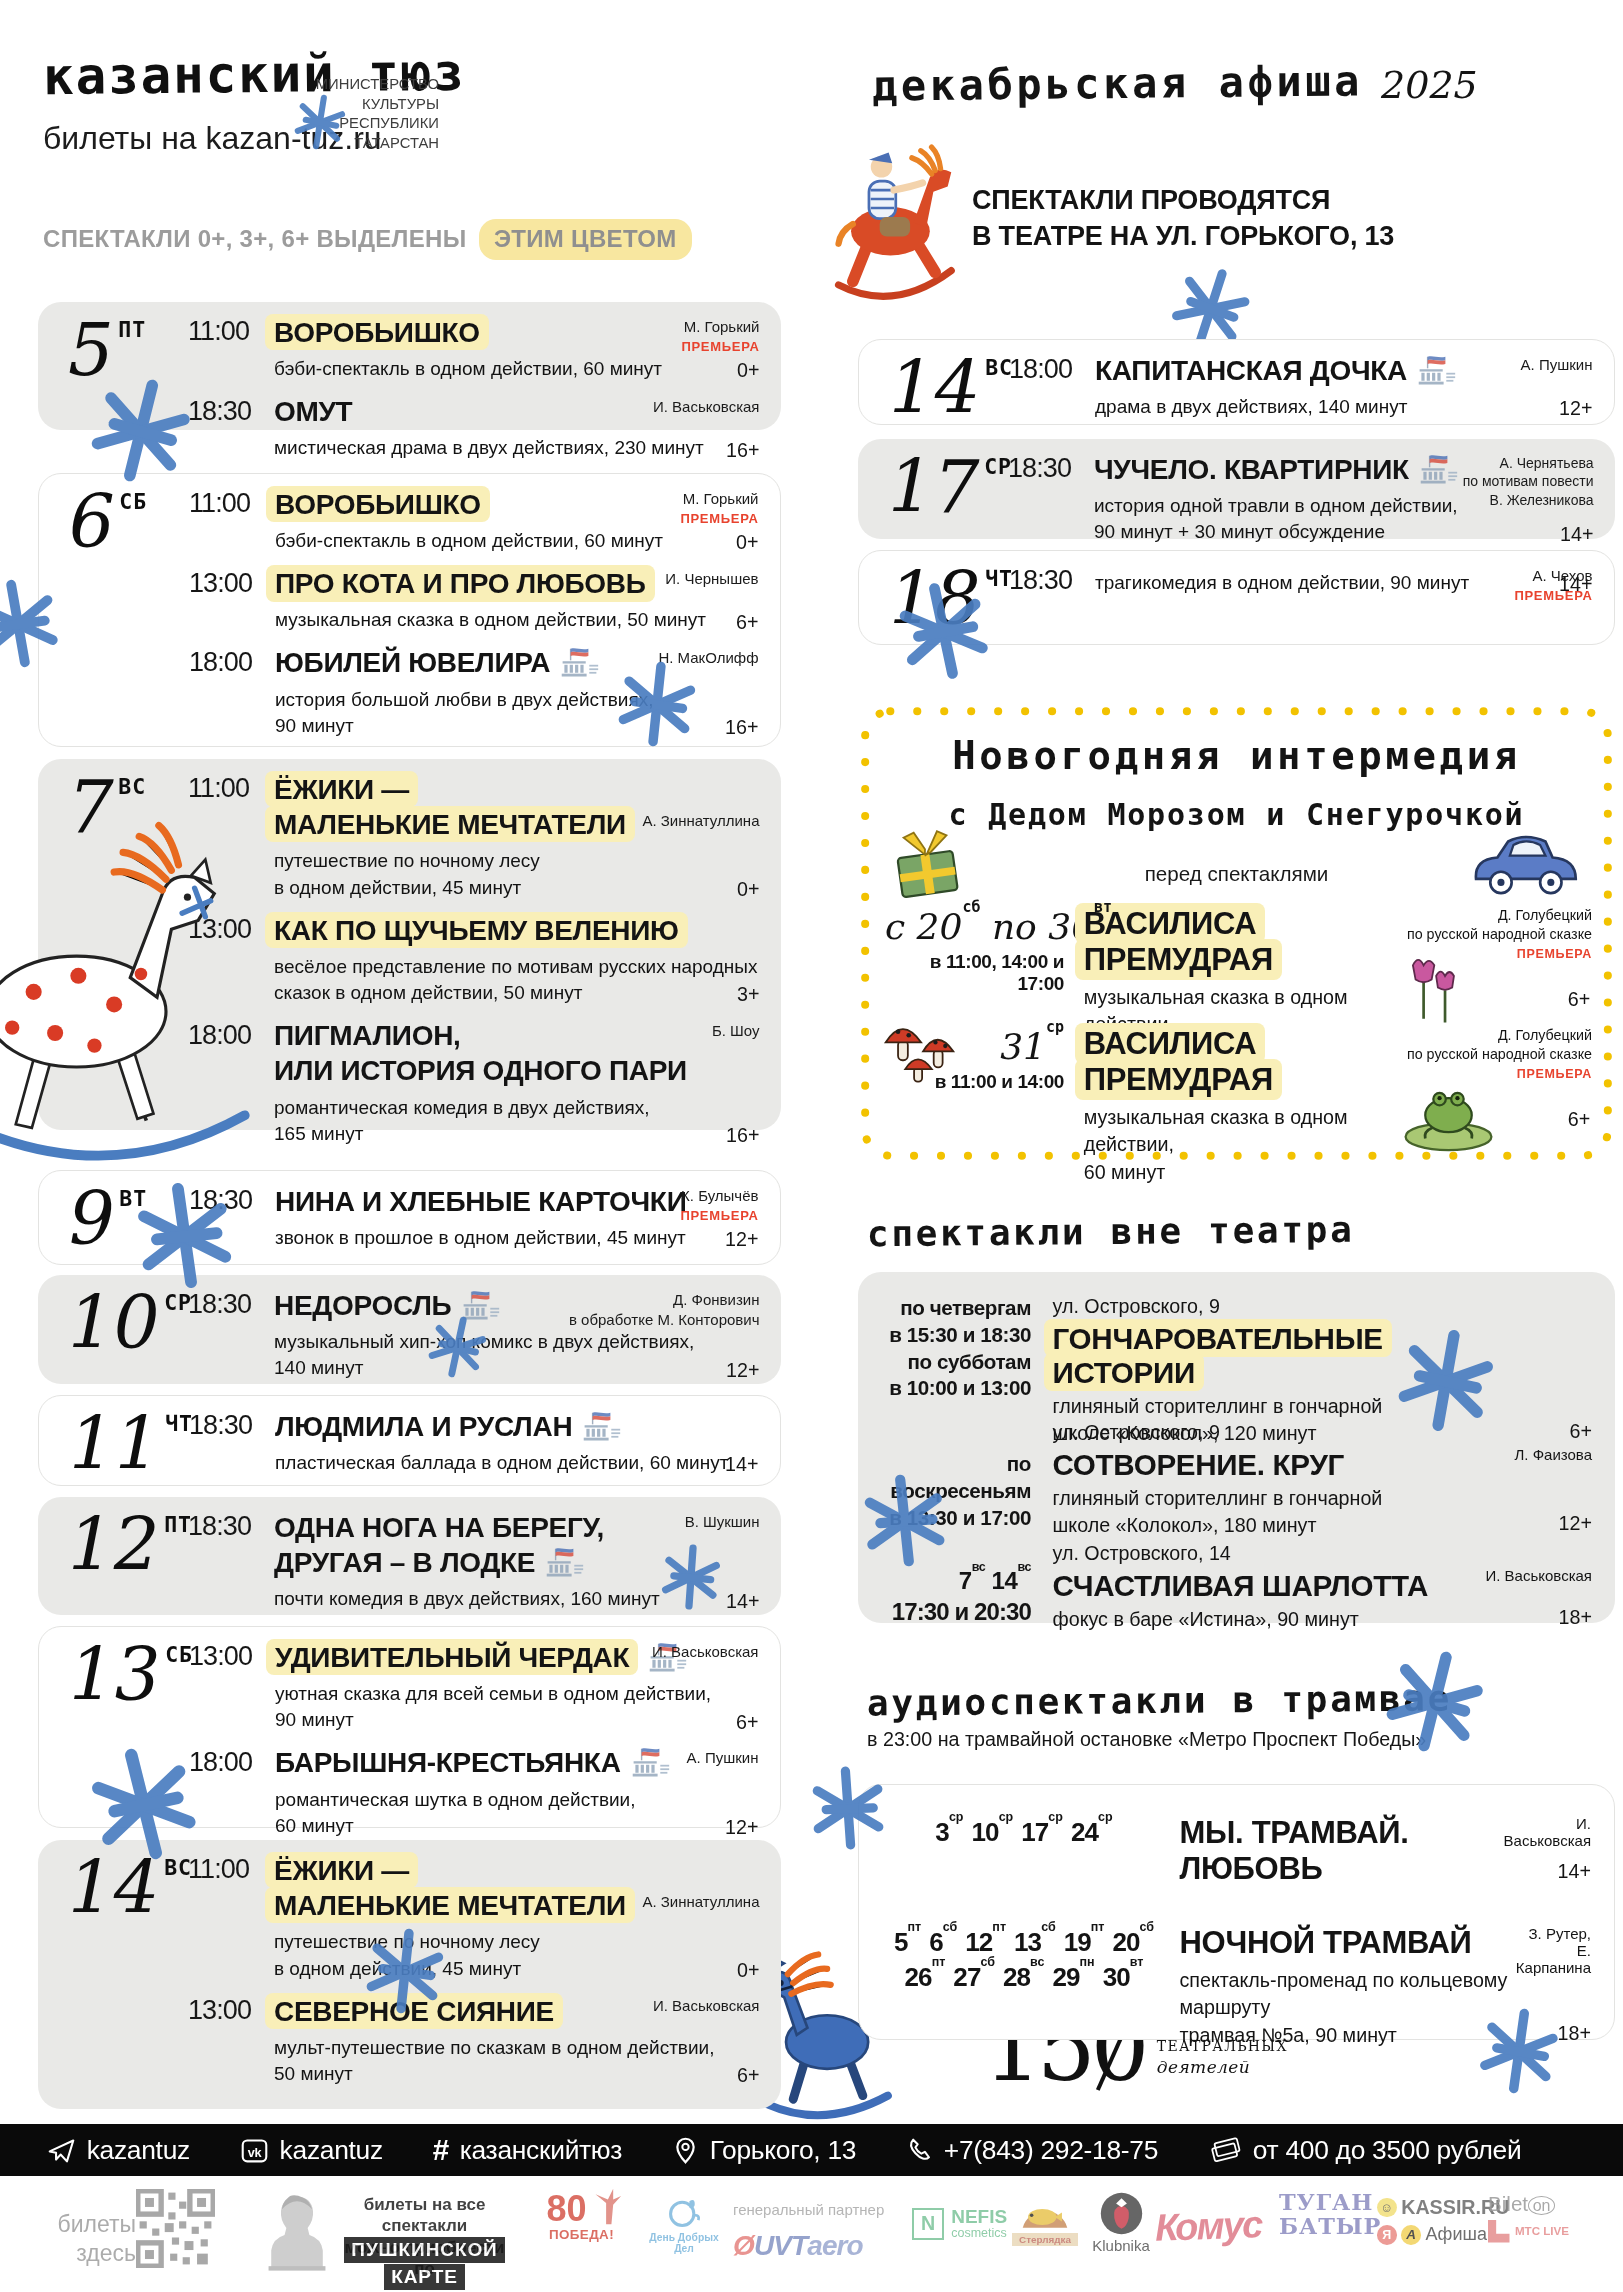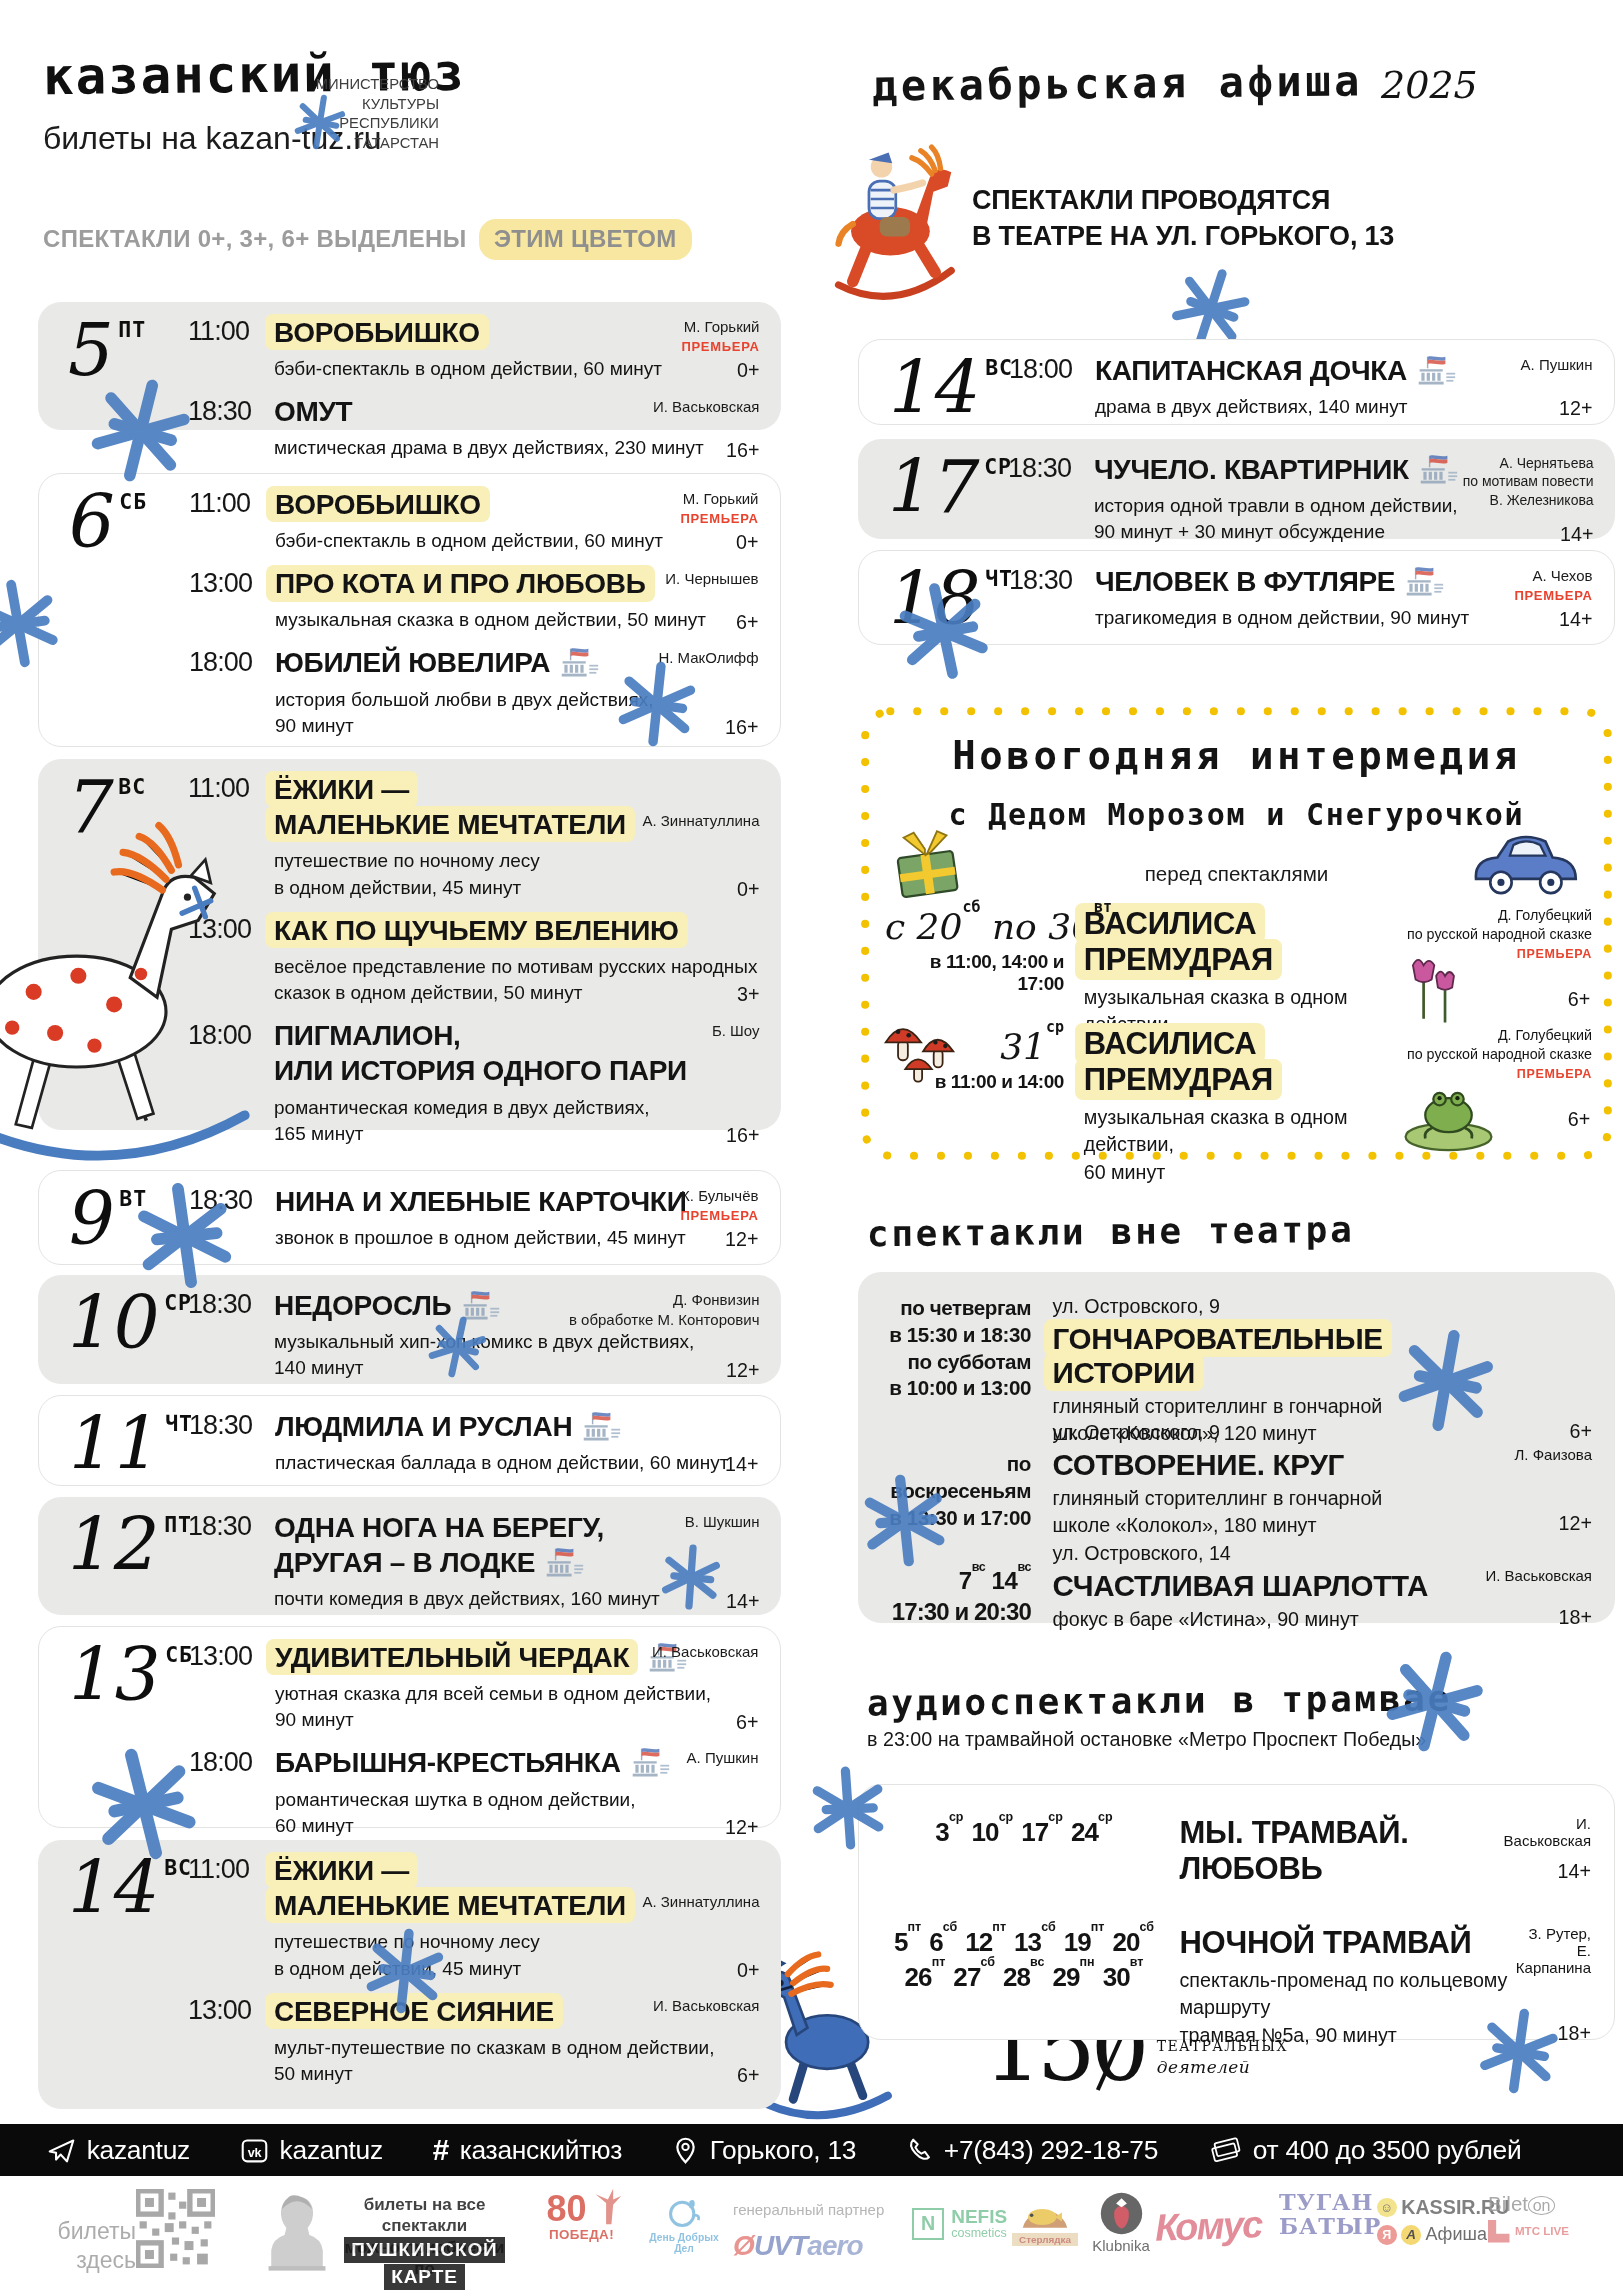--- a/index.html
+++ b/index.html
@@ -96,21 +96,21 @@
   .std-text .it { font-style:italic; font-size:17px; letter-spacing:0.4px; }
 
   
   .fbar { left:0; top:2124px; width:1624px; height:52px; background:#0a0a0a; display:flex; align-items:center; gap:50px; padding-left:47px; z-index:8; }
   .fitem { display:flex; align-items:center; gap:10.7px; color:#fff; font-size:26.4px; letter-spacing:-0.3px; white-space:nowrap; }
   .fitem .hashg { font-size:29.6px; font-weight:700; }
   .fitem svg { display:block; }
 
   
   .sp { position:absolute; opacity:.85; }
-  .tickets-here { left:34px; top:2210px; width:102px; text-align:right; font-size:23px; color:#9e9e9e; line-height:1.25;margin-top:7px; }
+  .tickets-here { left:34px; top:2210px; width:102px; text-align:right; font-size:23px; color:#9e9e9e; line-height:1.25; }
   .pushkin-text { left:335px; top:2194px; width:179px; font-size:17px; font-weight:700; text-align:center; line-height:1.25; color:#222; }
   .pk-badges { left:324px; top:2237px; width:201px; text-align:center; }
   .pk-badge { display:inline-block; background:#161616; color:#fff; font-weight:800; font-size:19px; letter-spacing:0.9px; padding:1.8px 7.2px; }
   .pobeda { left:541px; top:2191px; width:81px; text-align:center; color:#d5564a; }
   .pobeda .p80 { font-size:36px; font-weight:800; line-height:1; }
   .pobeda .ptx { font-size:13.4px; font-weight:800; letter-spacing:0.4px; }
   .ddd { left:643px; top:2196px; width:82px; text-align:center; color:#7db8dd; }
   .ddd .dtx { font-size:10.3px; font-weight:700; margin-top:1.8px; }
   .uvt { left:733px; top:2201px; }
   .uvt .u1 { color:#a9a9a9; font-size:15px; }
@@ -474,23 +474,20 @@
       </div>
     </div>
   </div>
 
   <div class="card white rcol" style="top:550px;height:95px">
     <div class="daynum"><span>18</span><span class="dw">ЧТ</span></div>
     <div class="shows">
       <div class="show">
         <div class="time">18:30</div>
         <div class="smain">
-            <div class="stitle"><span class="tt">ЧЕЛОВЕК В ФУТЛЯРЕ</span><svg class="mini-logo" viewBox="0 0 46 36" width="41" height="32">
-                <use href="#pkmr"></use>
-              </svg></div>
           <div class="sdesc pre">трагикомедия в одном действии, 90 минут</div>
           </div>
         <div class="smeta"><span class="pre">А. Чехов</span>
           <div class="premiere">ПРЕМЬЕРА</div></div>
         <div class="sage">14+</div>
       </div>
     </div>
   </div>
 
   <div class="abs nybox">

